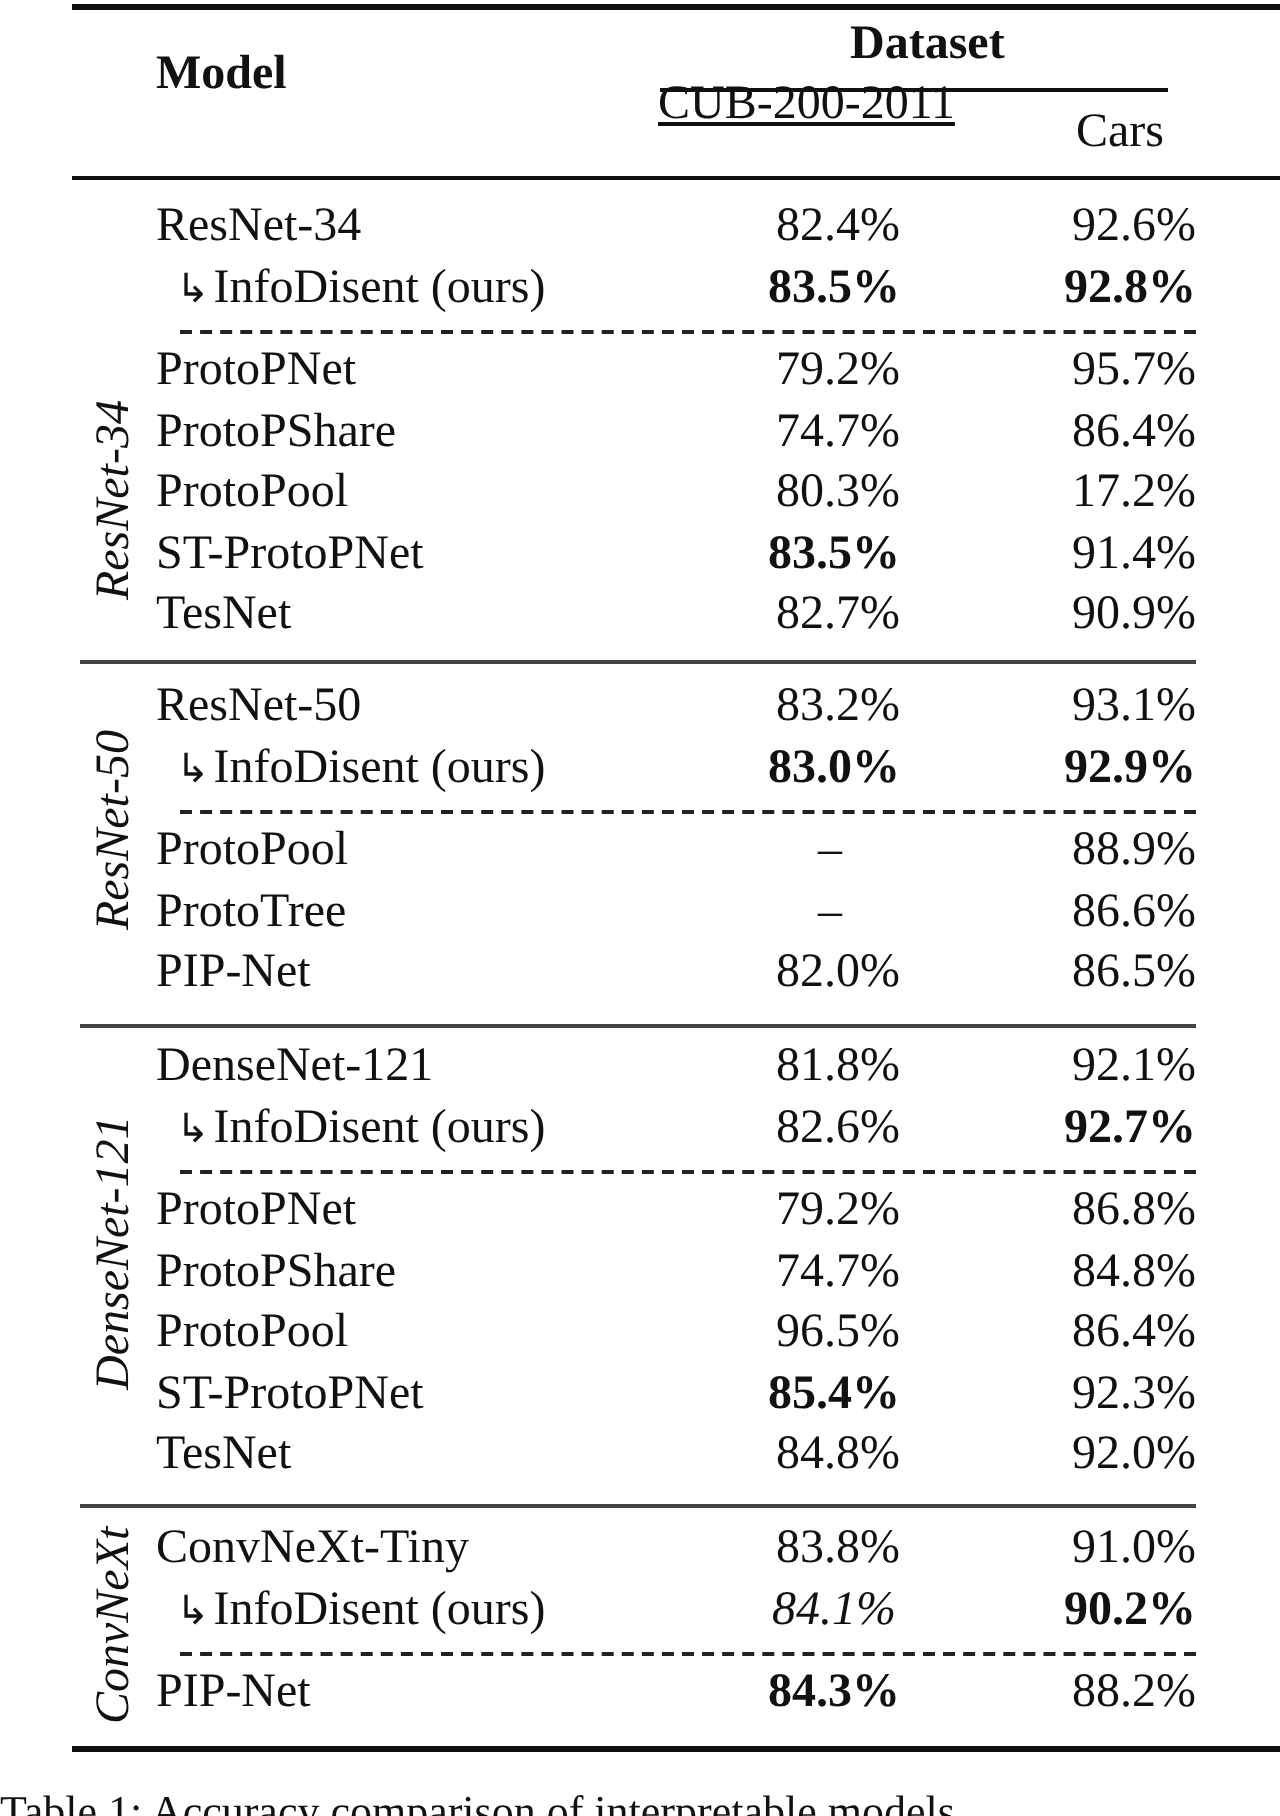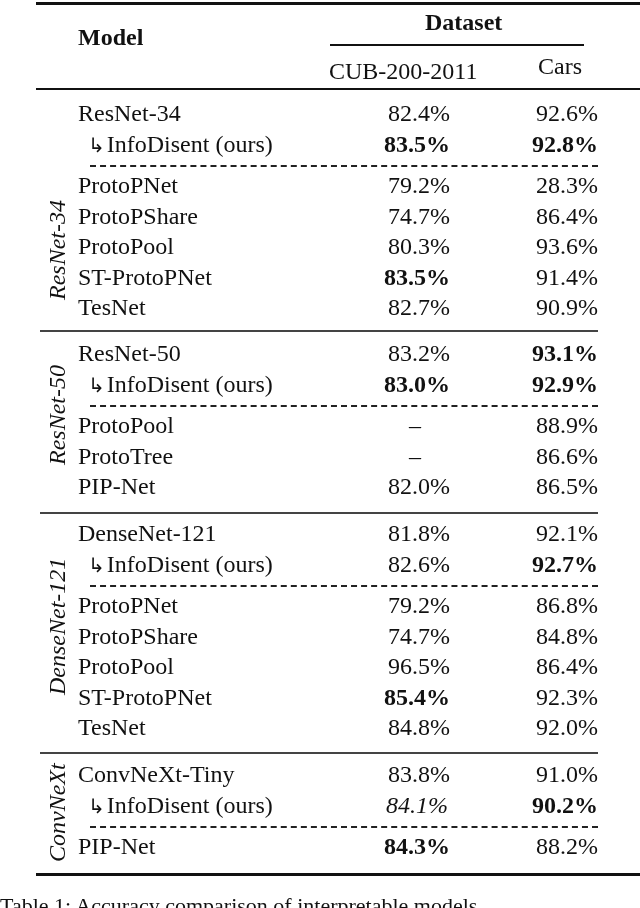--- a/index.html
+++ b/index.html
@@ -20,53 +20,53 @@
 </style>
 </head>
 <body>
 
 <div id="table">
 
   <div class="rule thick" style="left:36px;top:2px;width:604px;"></div>
   <div class="txt hdr" style="left:78px;top:22px;">Model</div>
   <div class="txt hdr" style="left:425px;top:7px;">Dataset</div>
   <div class="rule" style="left:330px;top:44px;width:254px;height:1.5px;"></div>
-  <div class="txt" style="left:329px;top:56px;">CUB-200-2011</div>
+  <div class="txt" style="left:329px;top:37px;text-decoration:underline;">CUB-200-2011</div>
   <div class="txt" style="left:538px;top:51px;">Cars</div>
   <div class="rule" style="left:36px;top:88px;width:604px;height:2px;"></div>
 
   <div id="body">
       <div class="group-label" style="left: 44px; top: 300px;">ResNet-34</div>
       <div class="txt" style="top: 98px; left: 78px;">ResNet-34</div>
       <div class="num" style="top: 98px; right: 190px;">82.4%</div>
       <div class="num" style="top: 98px; right: 42px;">92.6%</div>
       <div class="txt" style="top: 128.5px; left: 88px;"><span class="arrow">↳</span><span>InfoDisent (ours)</span></div>
       <div class="num b" style="top: 128.5px; right: 190px;">83.5%</div>
       <div class="num b" style="top: 128.5px; right: 42px;">92.8%</div>
       <div class="dash" style="left: 90px; width: 508px; top: 165px;"></div>
       <div class="txt" style="top: 170px; left: 78px;">ProtoPNet</div>
       <div class="num" style="top: 170px; right: 190px;">79.2%</div>
-      <div class="num" style="top: 170px; right: 42px;">28.3%</div>
+      <div class="num" style="top: 170px; right: 42px;">95.7%</div>
       <div class="txt" style="top: 200.5px; left: 78px;">ProtoPShare</div>
       <div class="num" style="top: 200.5px; right: 190px;">74.7%</div>
       <div class="num" style="top: 200.5px; right: 42px;">86.4%</div>
       <div class="txt" style="top: 231px; left: 78px;">ProtoPool</div>
       <div class="num" style="top: 231px; right: 190px;">80.3%</div>
-      <div class="num" style="top: 231px; right: 42px;">93.6%</div>
+      <div class="num" style="top: 231px; right: 42px;">17.2%</div>
       <div class="txt" style="top: 261.5px; left: 78px;">ST-ProtoPNet</div>
       <div class="num b" style="top: 261.5px; right: 190px;">83.5%</div>
       <div class="num" style="top: 261.5px; right: 42px;">91.4%</div>
       <div class="txt" style="top: 292px; left: 78px;">TesNet</div>
       <div class="num" style="top: 292px; right: 190px;">82.7%</div>
       <div class="num" style="top: 292px; right: 42px;">90.9%</div>
       <div class="rule thin" style="left: 40px; width: 558px; top: 330px;"></div>
       <div class="group-label" style="left: 44px; top: 465px;">ResNet-50</div>
       <div class="txt" style="top: 338px; left: 78px;">ResNet-50</div>
       <div class="num" style="top: 338px; right: 190px;">83.2%</div>
-      <div class="num" style="top: 338px; right: 42px; font-weight: bold;">93.1%</div>
+      <div class="num" style="top: 338px; right: 42px;">93.1%</div>
       <div class="txt" style="top: 368.5px; left: 88px;"><span class="arrow">↳</span><span>InfoDisent (ours)</span></div>
       <div class="num b" style="top: 368.5px; right: 190px;">83.0%</div>
       <div class="num b" style="top: 368.5px; right: 42px;">92.9%</div>
       <div class="dash" style="left: 90px; width: 508px; top: 405px;"></div>
       <div class="txt" style="top: 410px; left: 78px;">ProtoPool</div>
       <div class="num" style="top: 410px; left: 400px; width: 30px; text-align: center;">–</div>
       <div class="num" style="top: 410px; right: 42px;">88.9%</div>
       <div class="txt" style="top: 440.5px; left: 78px;">ProtoTree</div>
       <div class="num" style="top: 440.5px; left: 400px; width: 30px; text-align: center;">–</div>
       <div class="num" style="top: 440.5px; right: 42px;">86.6%</div>

